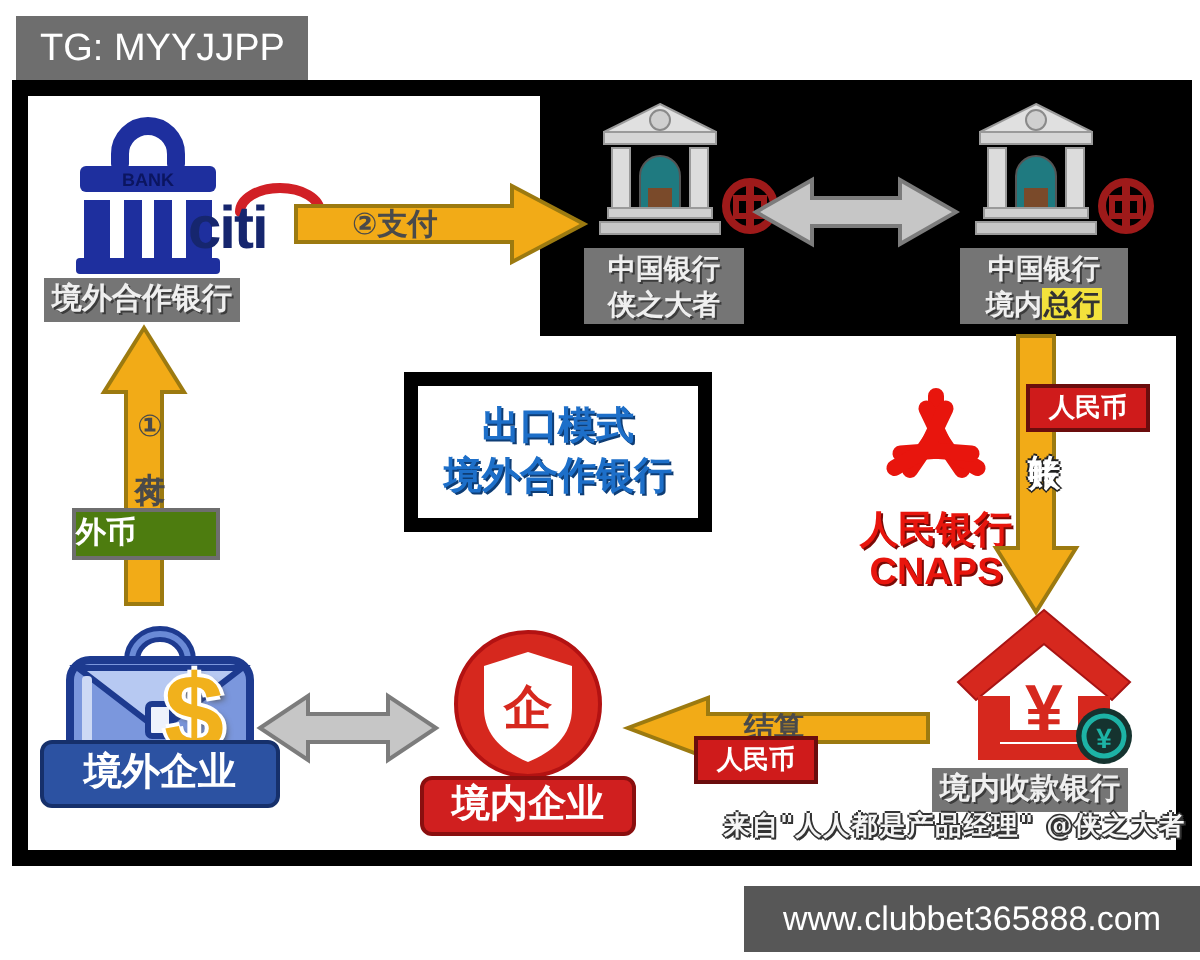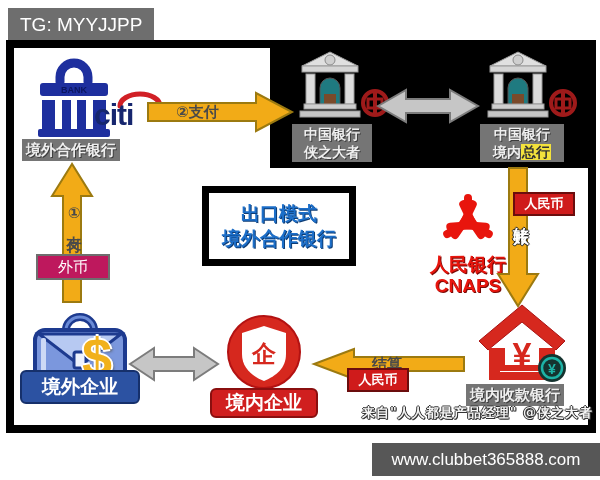--- a/index.html
+++ b/index.html
@@ -22,22 +22,22 @@
 
   .mode-box{left:202px;top:186px;width:140px;border:7px solid #000;background:#fff;
             padding:8px 0;text-align:center;}
   .mode-box div{color:#1d6fc9;font-weight:bold;font-size:19px;line-height:25px;
                 text-shadow:1px 1px 0 #0e3d75;}
 
   .arrow-wrap{pointer-events:none;}
   .arrow-text{position:absolute;color:#4a4a4a;font-weight:bold;font-size:15px;}
   .vtext{writing-mode:vertical-lr;text-orientation:upright;letter-spacing:2px;}
 
-  .badge-green{background:#be185d;border:2px solid #6e6e6e;color:#fff;font-weight:normal;
-               font-size:15px;text-align:center;}
+  .badge-green{background:#4d7c0f;border:2px solid #6e6e6e;color:#fff;font-weight:bold;
+               font-size:15px;}
   .badge-red{background:#cf1b1b;border:2px solid #6b0d0d;color:#fff;font-weight:bold;
              text-align:center;margin-left:21px;}
 
   .pboc{width:88px;text-align:center;}
   .pboc .pboc-name{color:#e8150d;font-weight:bold;font-size:19px;line-height:21px;
                    text-shadow:1px 1px 0 #7a0a06;}
 
   .ent-label-blue{background:#2c52a2;border-radius:6px;color:#fff;font-weight:bold;
                   font-size:19px;text-align:center;border:2px solid #16306b;}
   .ent-label-red{background:#d01f1f;border-radius:6px;color:#fff;font-weight:bold;

